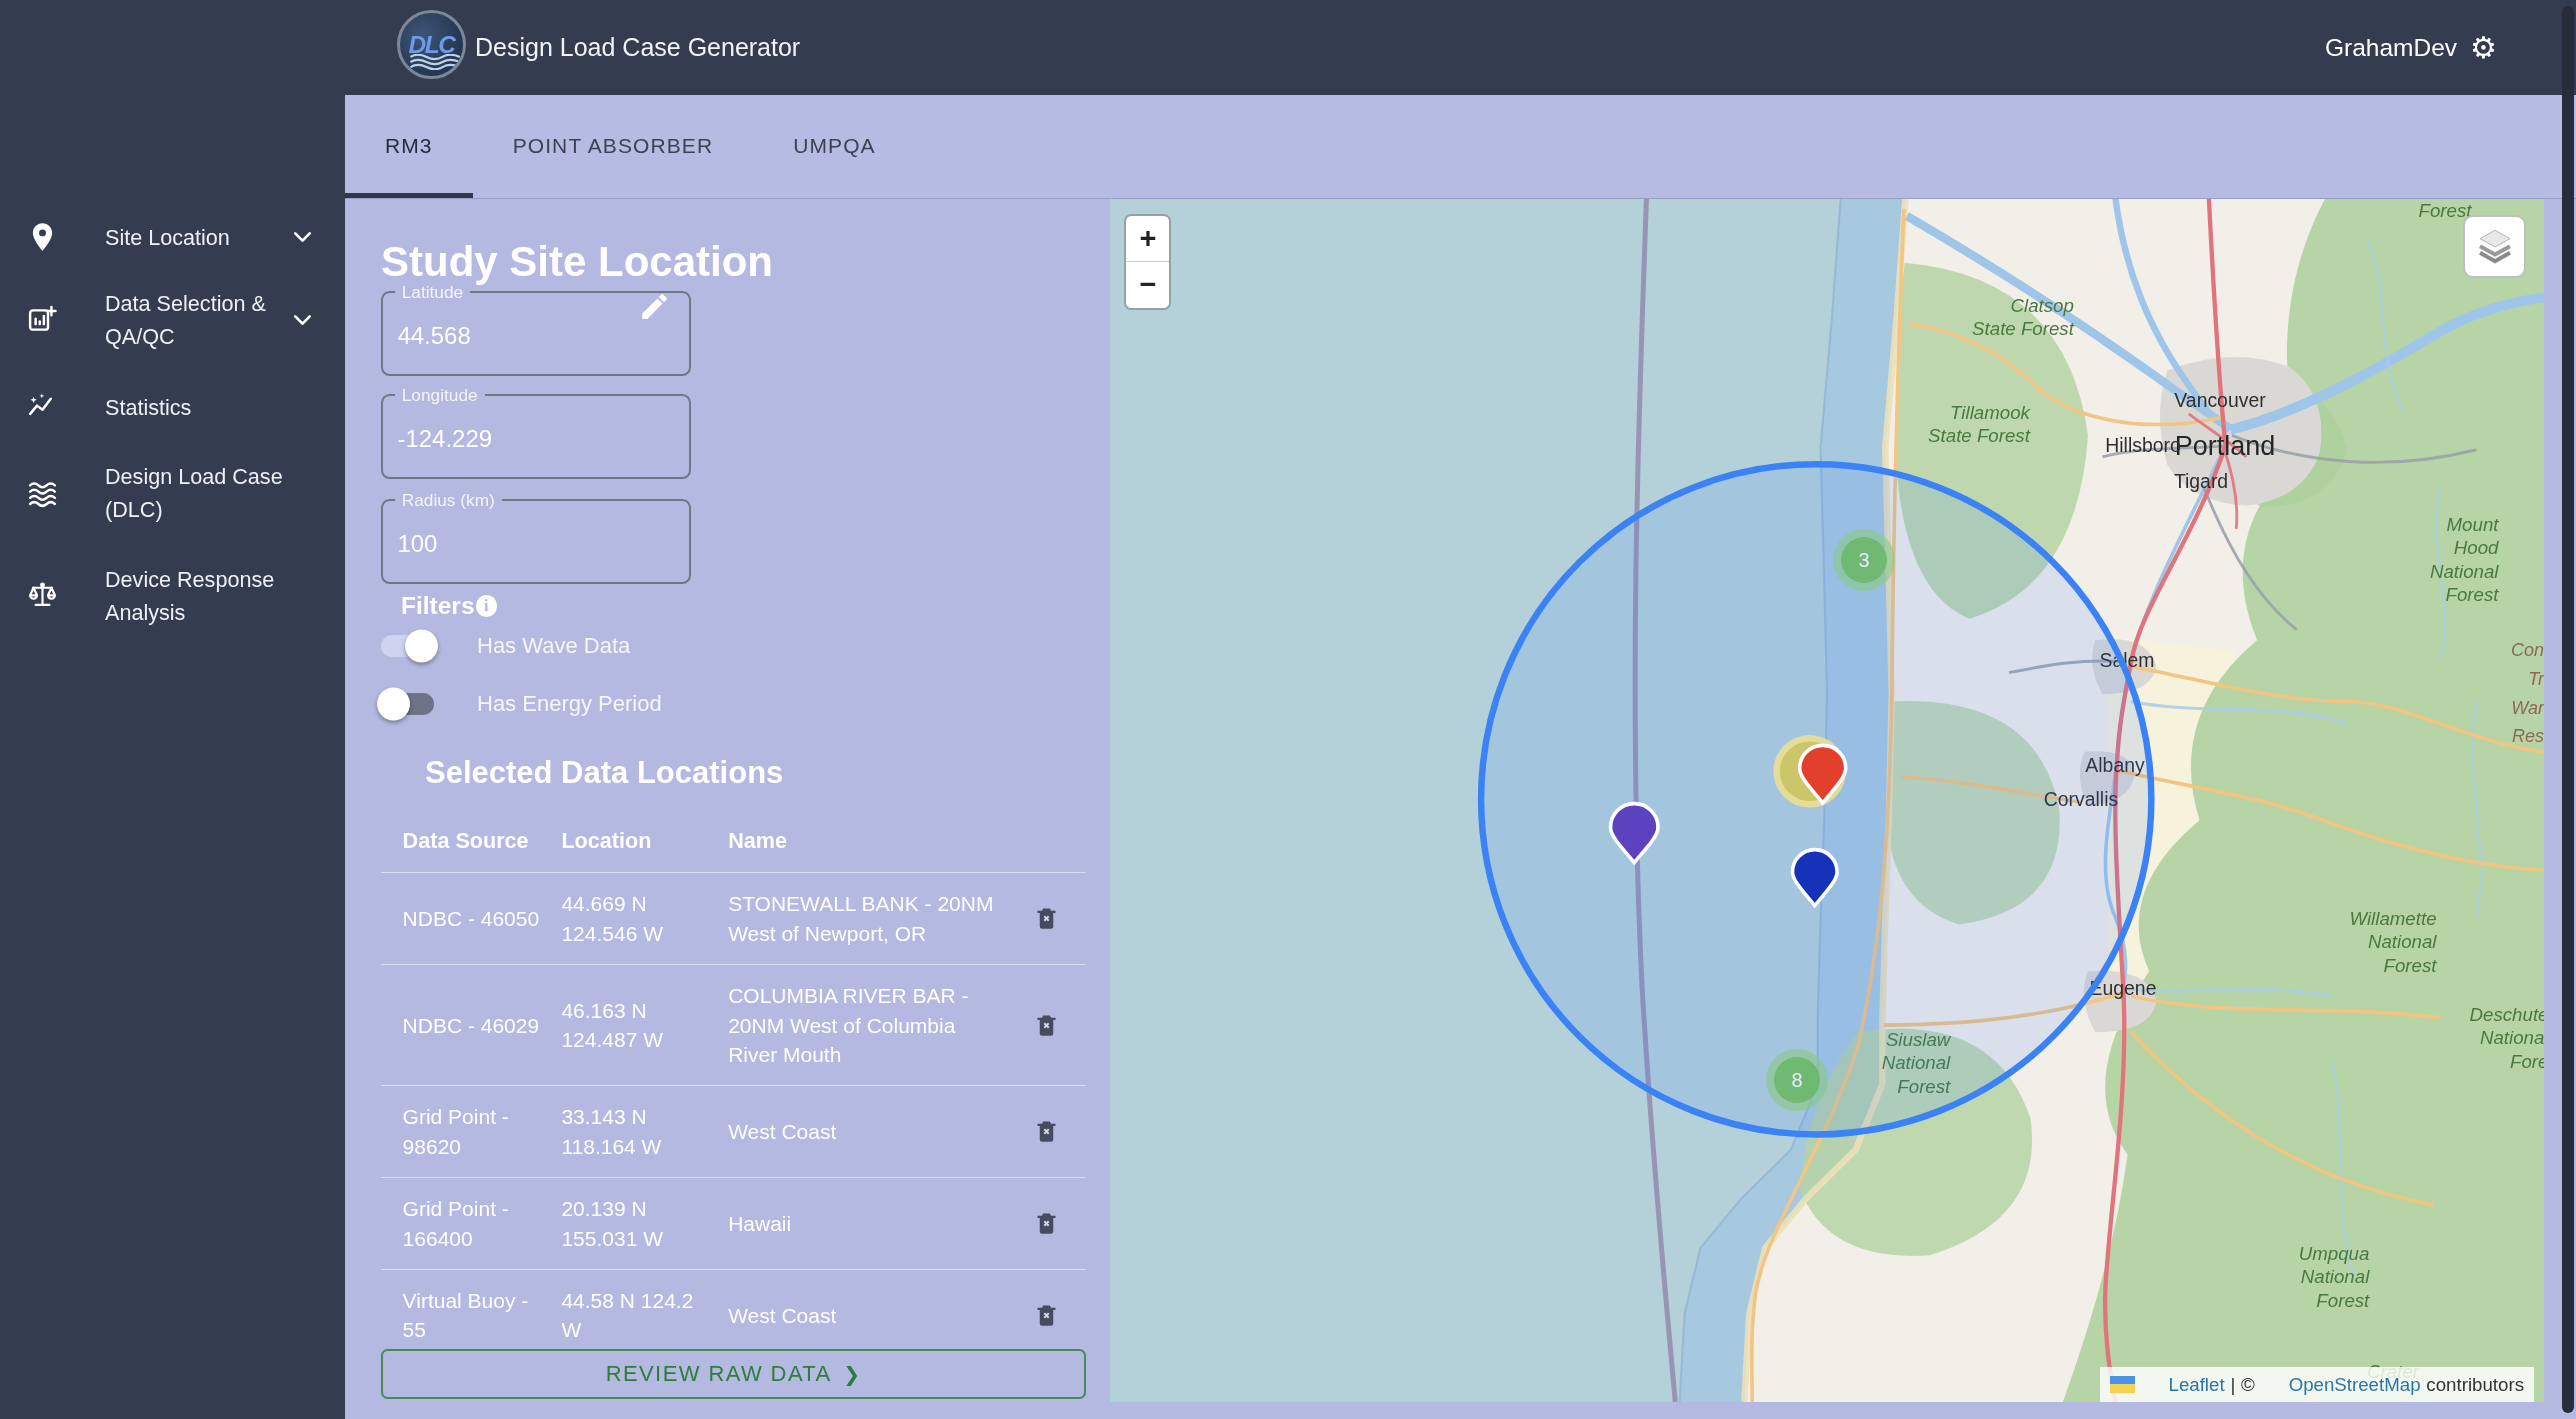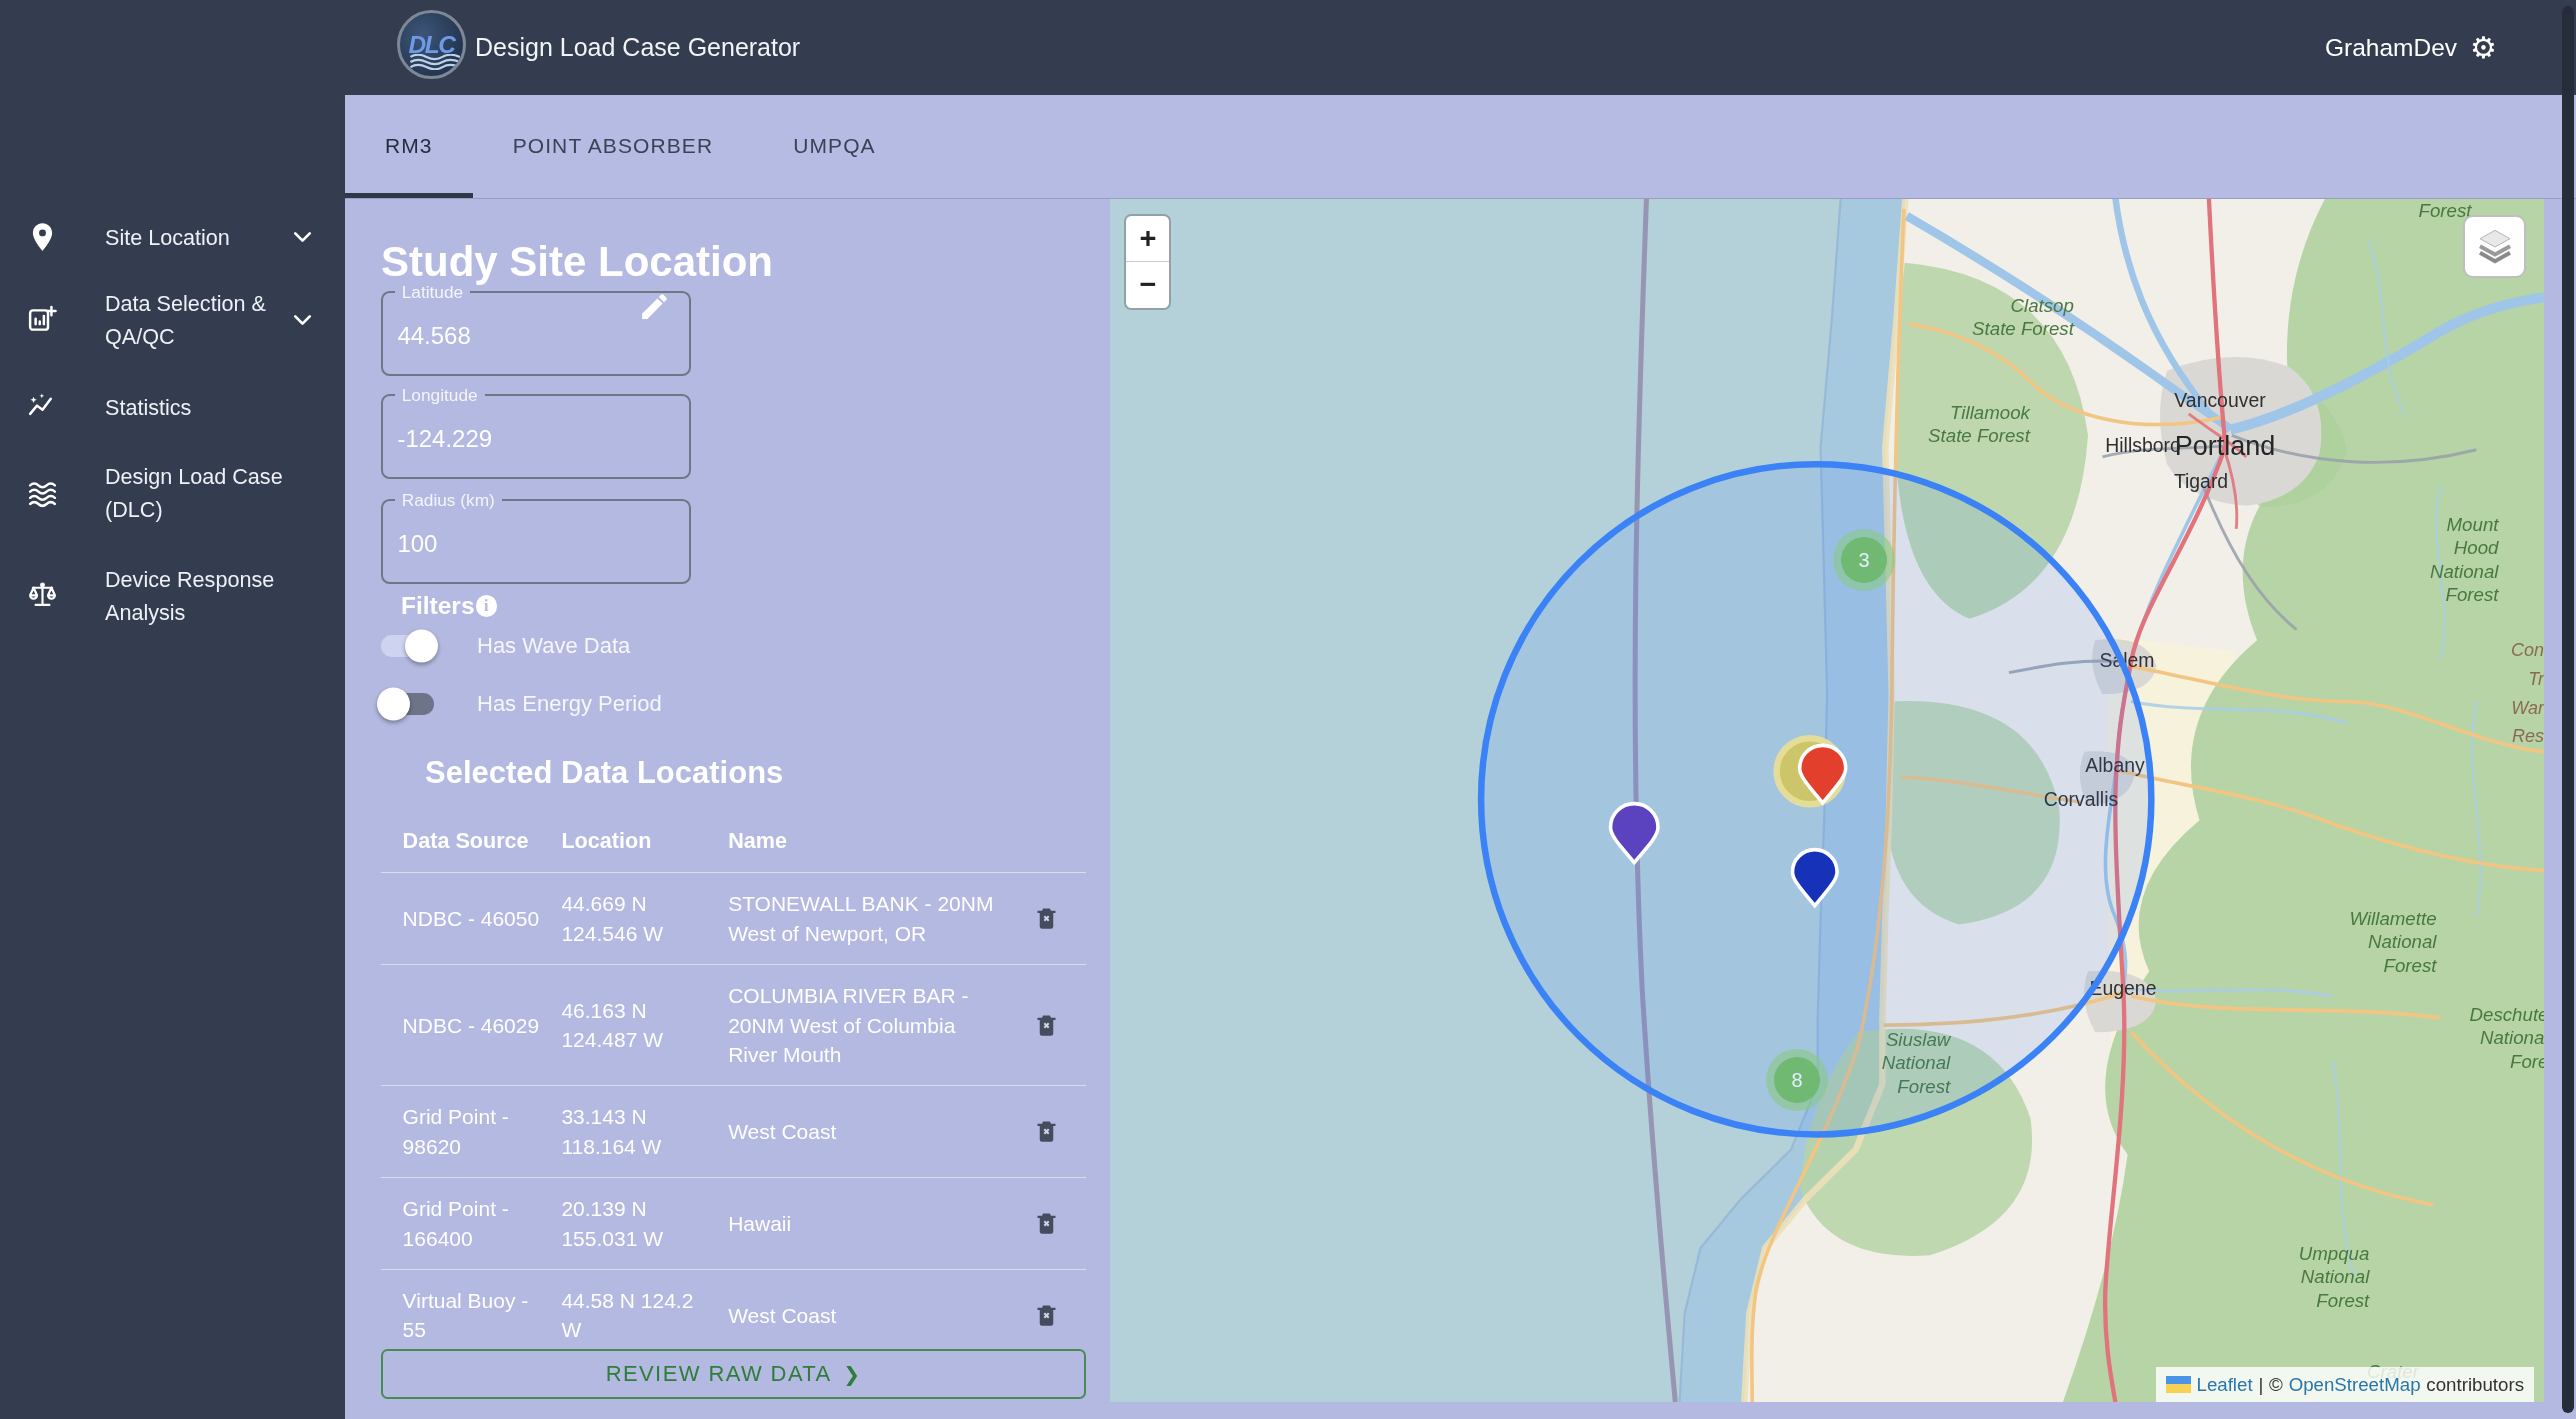--- a/index.html
+++ b/index.html
@@ -85,21 +85,21 @@
            color:#fff;font-size:20px;transform:translate(-50%,-50%);cursor:pointer;}
   
   #zoomctl{position:absolute;left:14.4px;top:16px;width:47px;height:96px;background:#fff;border:2.9px solid rgba(110,130,138,.75);
            border-radius:7.2px;box-sizing:border-box;z-index:12;}
   .zbtn{width:100%;height:45px;display:flex;align-items:center;justify-content:center;font-size:29px;font-weight:700;color:#222;cursor:pointer;}
   #zoomctl .sep{height:1.4px;background:#ccc;}
   #layersctl{position:absolute;right:18px;top:17.3px;width:63px;height:63px;background:#fff;border:2.9px solid rgba(0,0,0,.25);
              border-radius:10px;box-sizing:border-box;z-index:12;display:flex;align-items:center;justify-content:center;cursor:pointer;}
   #attribution{position:absolute;right:10px;bottom:0;height:35px;background:rgba(255,255,255,.82);z-index:12;
                display:flex;align-items:center;gap:5.8px;padding:0 10px;font-size:18.7px;color:#333;}
-  #attribution a{color:#2a76a8;text-decoration:none;cursor:pointer;}
+  #attribution a{color:#2a76a8;text-decoration:none;cursor:pointer;margin-left:28px;}
   .flag{width:24.5px;height:17.3px;display:inline-block;}
   .flag .b{height:8.6px;background:#4a94e8;}
   .flag .y{height:8.6px;background:#f7d154;}
 
   
   #scrollbar{position:absolute;right:2.2px;top:5.8px;width:12.2px;height:1407px;border-radius:6.5px;background:#262c3a;z-index:40;}
 </style>
 </head>
 <body>
 

